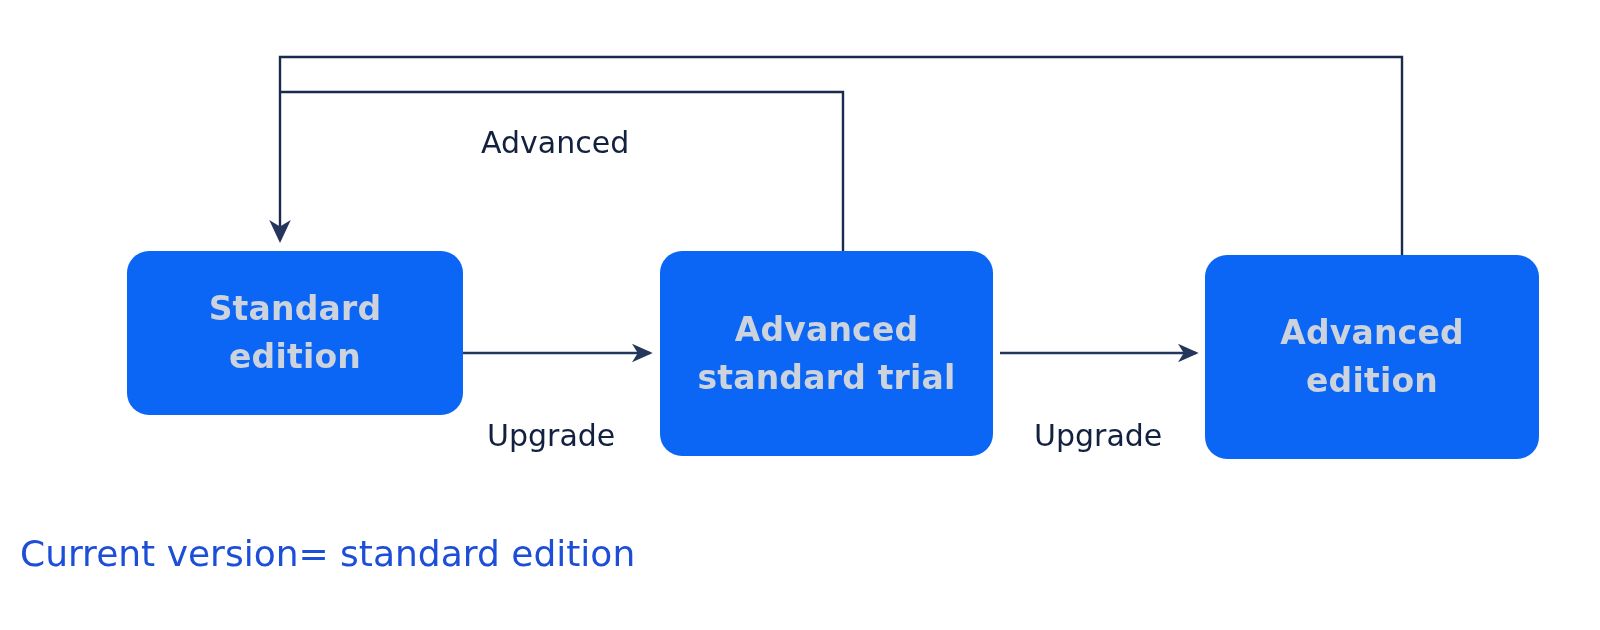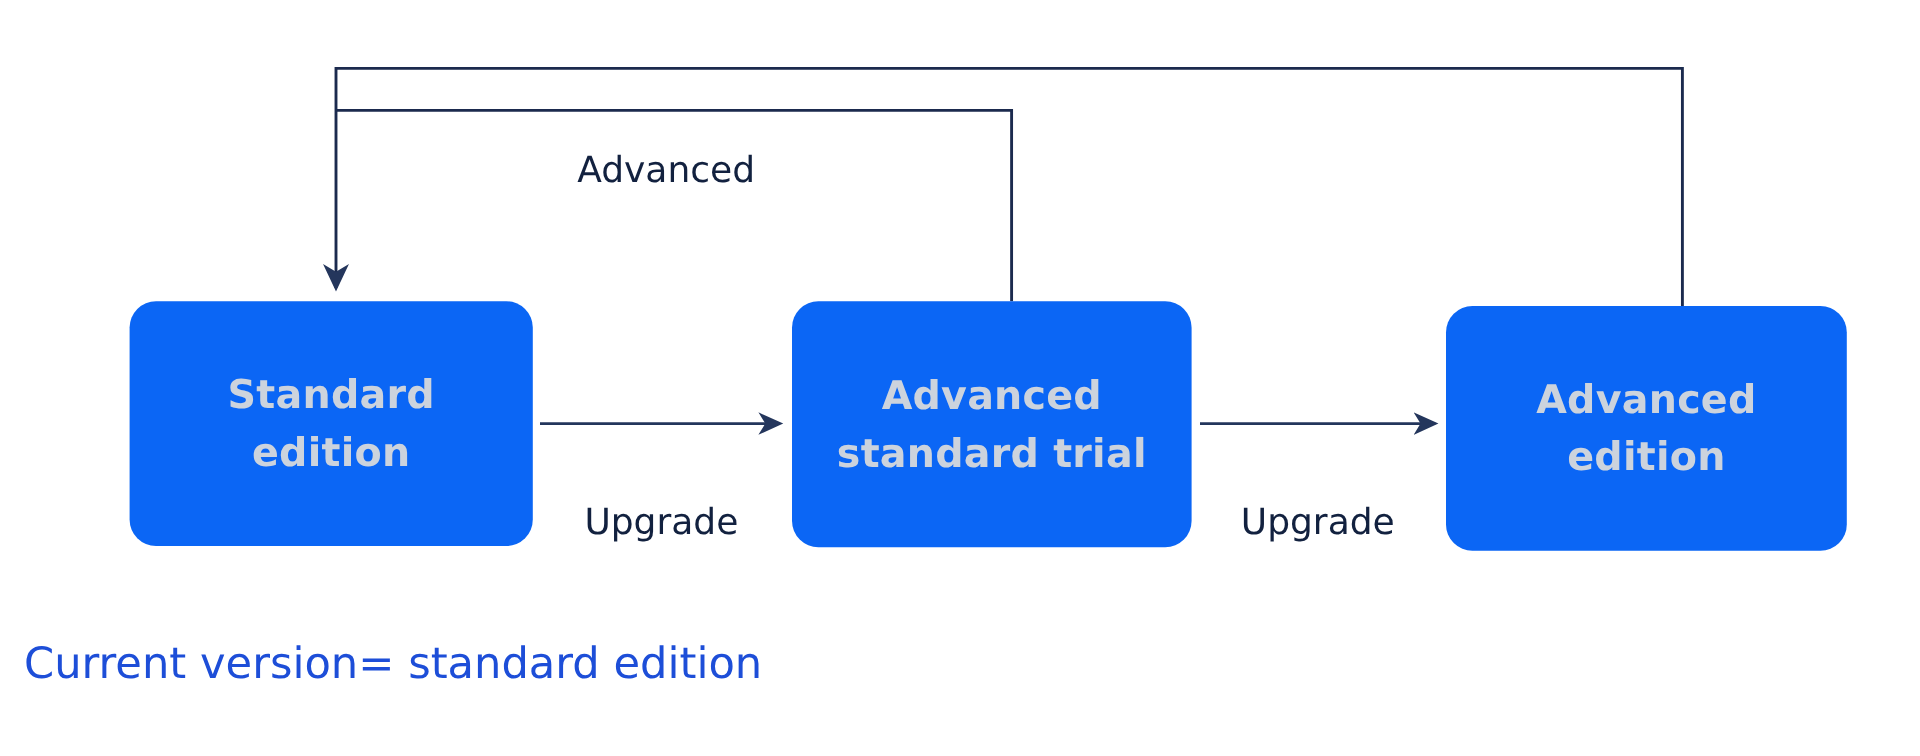--- a/index.html
+++ b/index.html
@@ -39,24 +39,24 @@
     line-height: 1.45;
     letter-spacing: 0.2px;
     box-sizing: border-box;
     padding: 6px 14px;
   }
   .node-label {
     display: block;
     width: 100%;
   }
   #node-standard {
-    left: 108px;
+    left: 127px;
     top: 251px;
     width: 336px;
-    height: 204px;
+    height: 164px;
   }
   #node-trial {
     left: 660px;
     top: 251px;
     width: 333px;
     height: 205px;
   }
   #node-purchase {
     left: 1205px;
     top: 255px;

